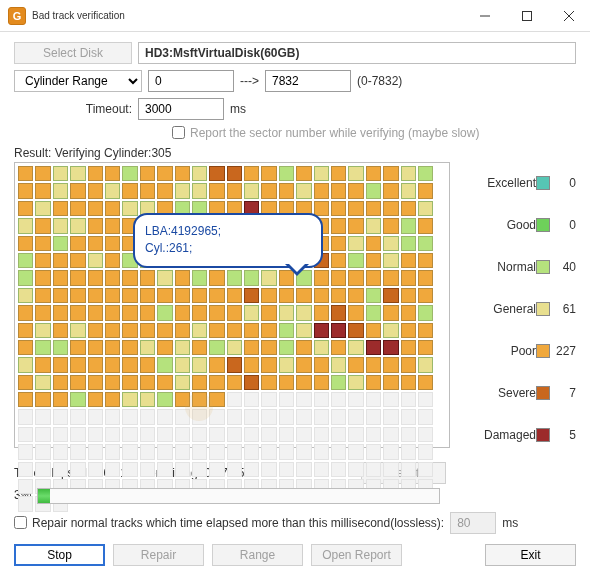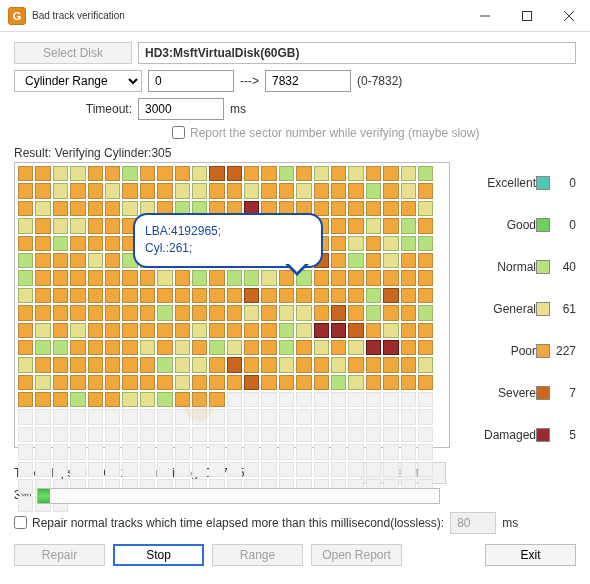--- a/index.html
+++ b/index.html
@@ -630,21 +630,21 @@
     <div style="width:130px"></div>
   </div>
 
   <div class="row" style="margin-top:8px">
     <label class="chk"><input type="checkbox" style=""><span>Repair normal tracks which time elapsed more than this millisecond(lossless):</span></label>
     <input type="text" disabled="" style="width: 46px; background: rgb(240, 240, 240); color: rgb(153, 153, 153); border-color: rgb(207, 207, 207);" value="80">
     <span>ms</span>
   </div>
 
   <div class="bottom-btns">
+    <button class="btn-fixed2 stop-btn">Stop</button>
     <button class="btn-fixed2" disabled="">Repair</button>
-    <button class="btn-fixed2 stop-btn">Stop</button>
     <button class="btn-fixed2" disabled="">Range</button>
     <button class="btn-fixed2" disabled="">Open Report</button>
     <div class="stretch"></div>
     <button class="btn-fixed2">Exit</button>
   </div>
 
 </div>
 
 </body></html>

